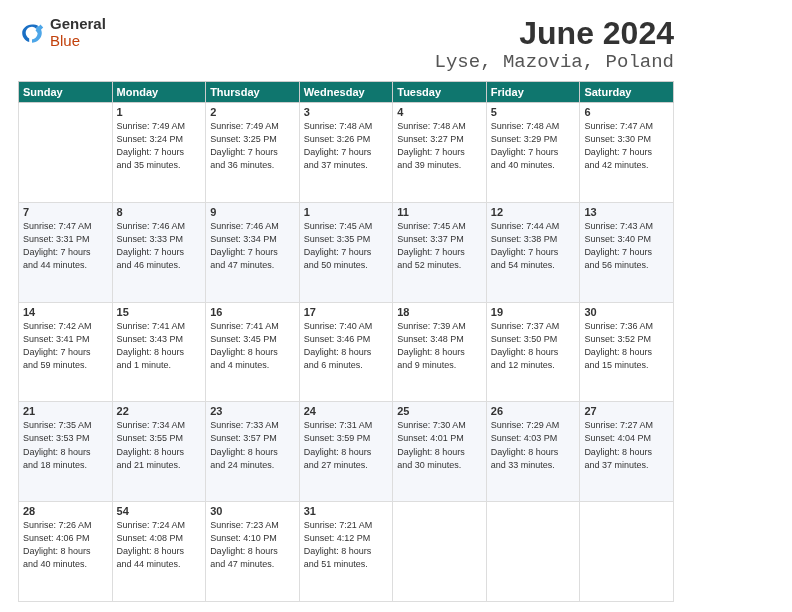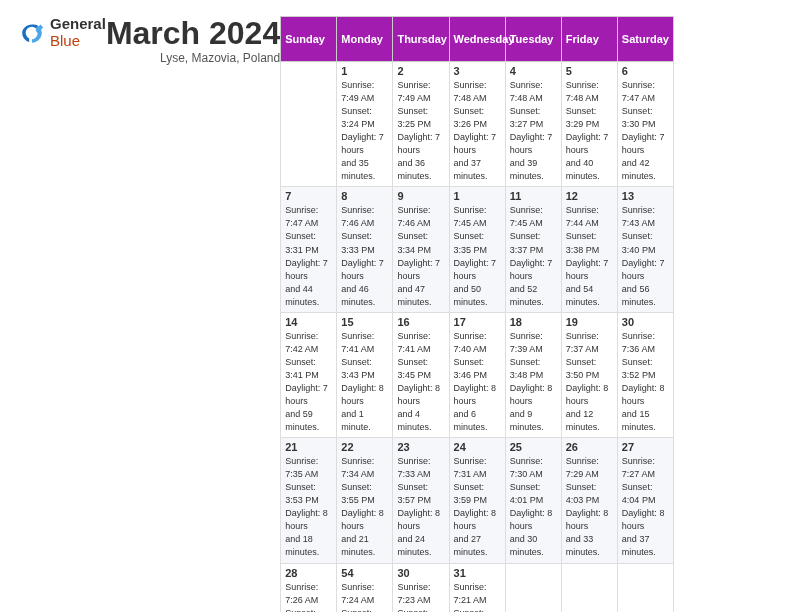--- a/index.html
+++ b/index.html
@@ -8,20 +8,21 @@
       background: #fff;
       width: 792px;
       height: 612px;
       overflow: hidden;
     }
     .page {
       width: 692px;
       height: 612px;
       padding: 16px 18px 10px 18px;
       display: flex;
+      flex-direction: column;
       border-radius: 6px;
     }
     .header {
       display: flex;
       justify-content: space-between;
       align-items: flex-start;
       margin-bottom: 8px;
     }
     .logo {
       display: flex;
@@ -50,35 +51,36 @@
     .title-block {
       text-align: right;
     }
     .month-title {
       font-size: 32px;
       font-weight: bold;
       color: #333;
       line-height: 1.1;
     }
     .location {
-      font-size: 12px;
+      font-size: 19px;
       color: #555;
+      font-family: Liberation Mono, monospace;
     }
     .calendar {
       width: 100%;
       border-collapse: collapse;
       flex: 1;
       table-layout: fixed;
     }
     .calendar th {
-      background: #a21caf;
+      background: #0f766e;
       color: #fff;
       font-size: 11px;
       font-weight: bold;
-      padding: 16px 4px;
+      padding: 4px 4px;
       text-align: left;
       border: 1px solid #ccc;
     }
     .calendar td {
       vertical-align: top;
       border: 1px solid #ddd;
       padding: 3px 4px;
       font-size: 9.5px;
       color: #333;
       height: 82px;
@@ -112,21 +114,21 @@
         <path d="M20 8 C12 8 6 14 6 20 C6 26 10 31 16 33 L16 28 C13 26 11 23 11 20 C11 15 15 11 20 11 C22 11 24 12 25.5 13.5 L29 10 C27 8.5 23.5 8 20 8Z" fill="#1a6fc4"></path>
         <path d="M29 10 L25.5 13.5 C27 15 28 17 28 20 C28 25 24 29 20 29 L20 34 C26.5 34 34 28 34 20 C34 16 32 12.5 29 10Z" fill="#4da6e8"></path>
         <path d="M25 16 L32 8 L36 12 L28 20Z" fill="#4da6e8"></path>
       </svg>
       <div class="logo-text">
         <span class="logo-general">General</span>
         <span class="logo-blue">Blue</span>
       </div>
     </div>
     <div class="title-block">
-      <div class="month-title">March 2024</div>
+      <div class="month-title">June 2024</div>
       <div class="location">Lyse, Mazovia, Poland</div>
     </div>
   </div>
 
   <table class="calendar">
     <thead>
       <tr>
       <th>Sunday</th>
           <th>Monday</th>
           <th>Thursday</th>

